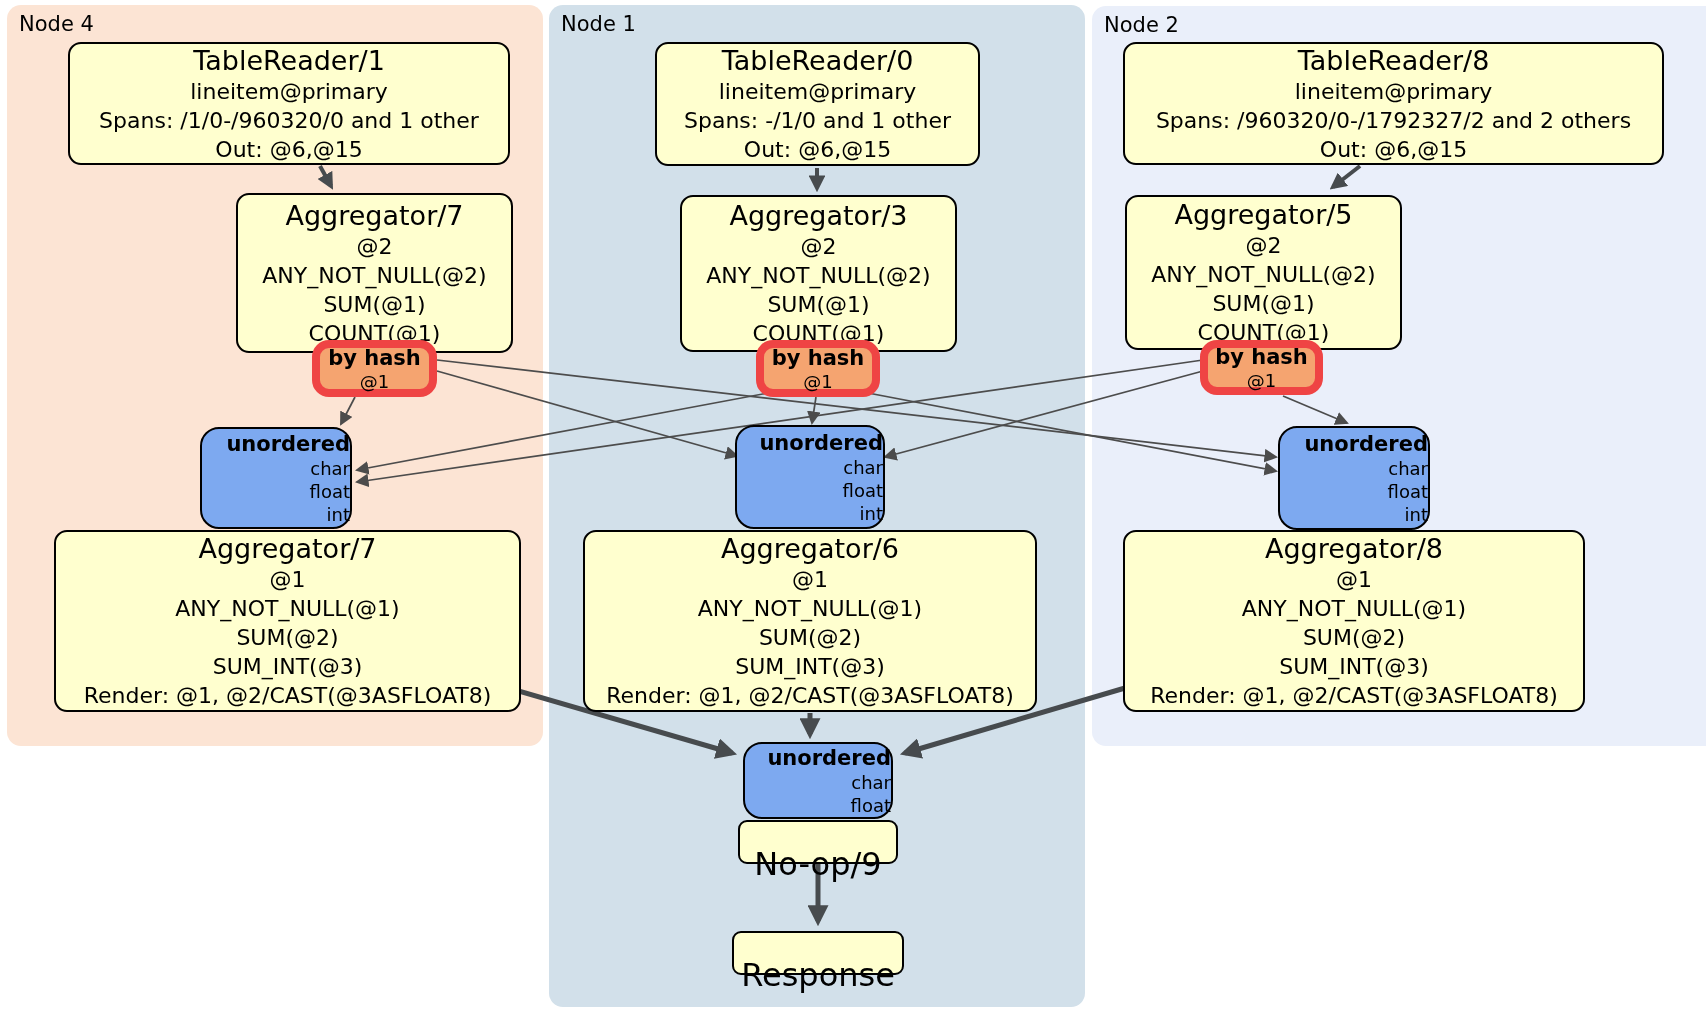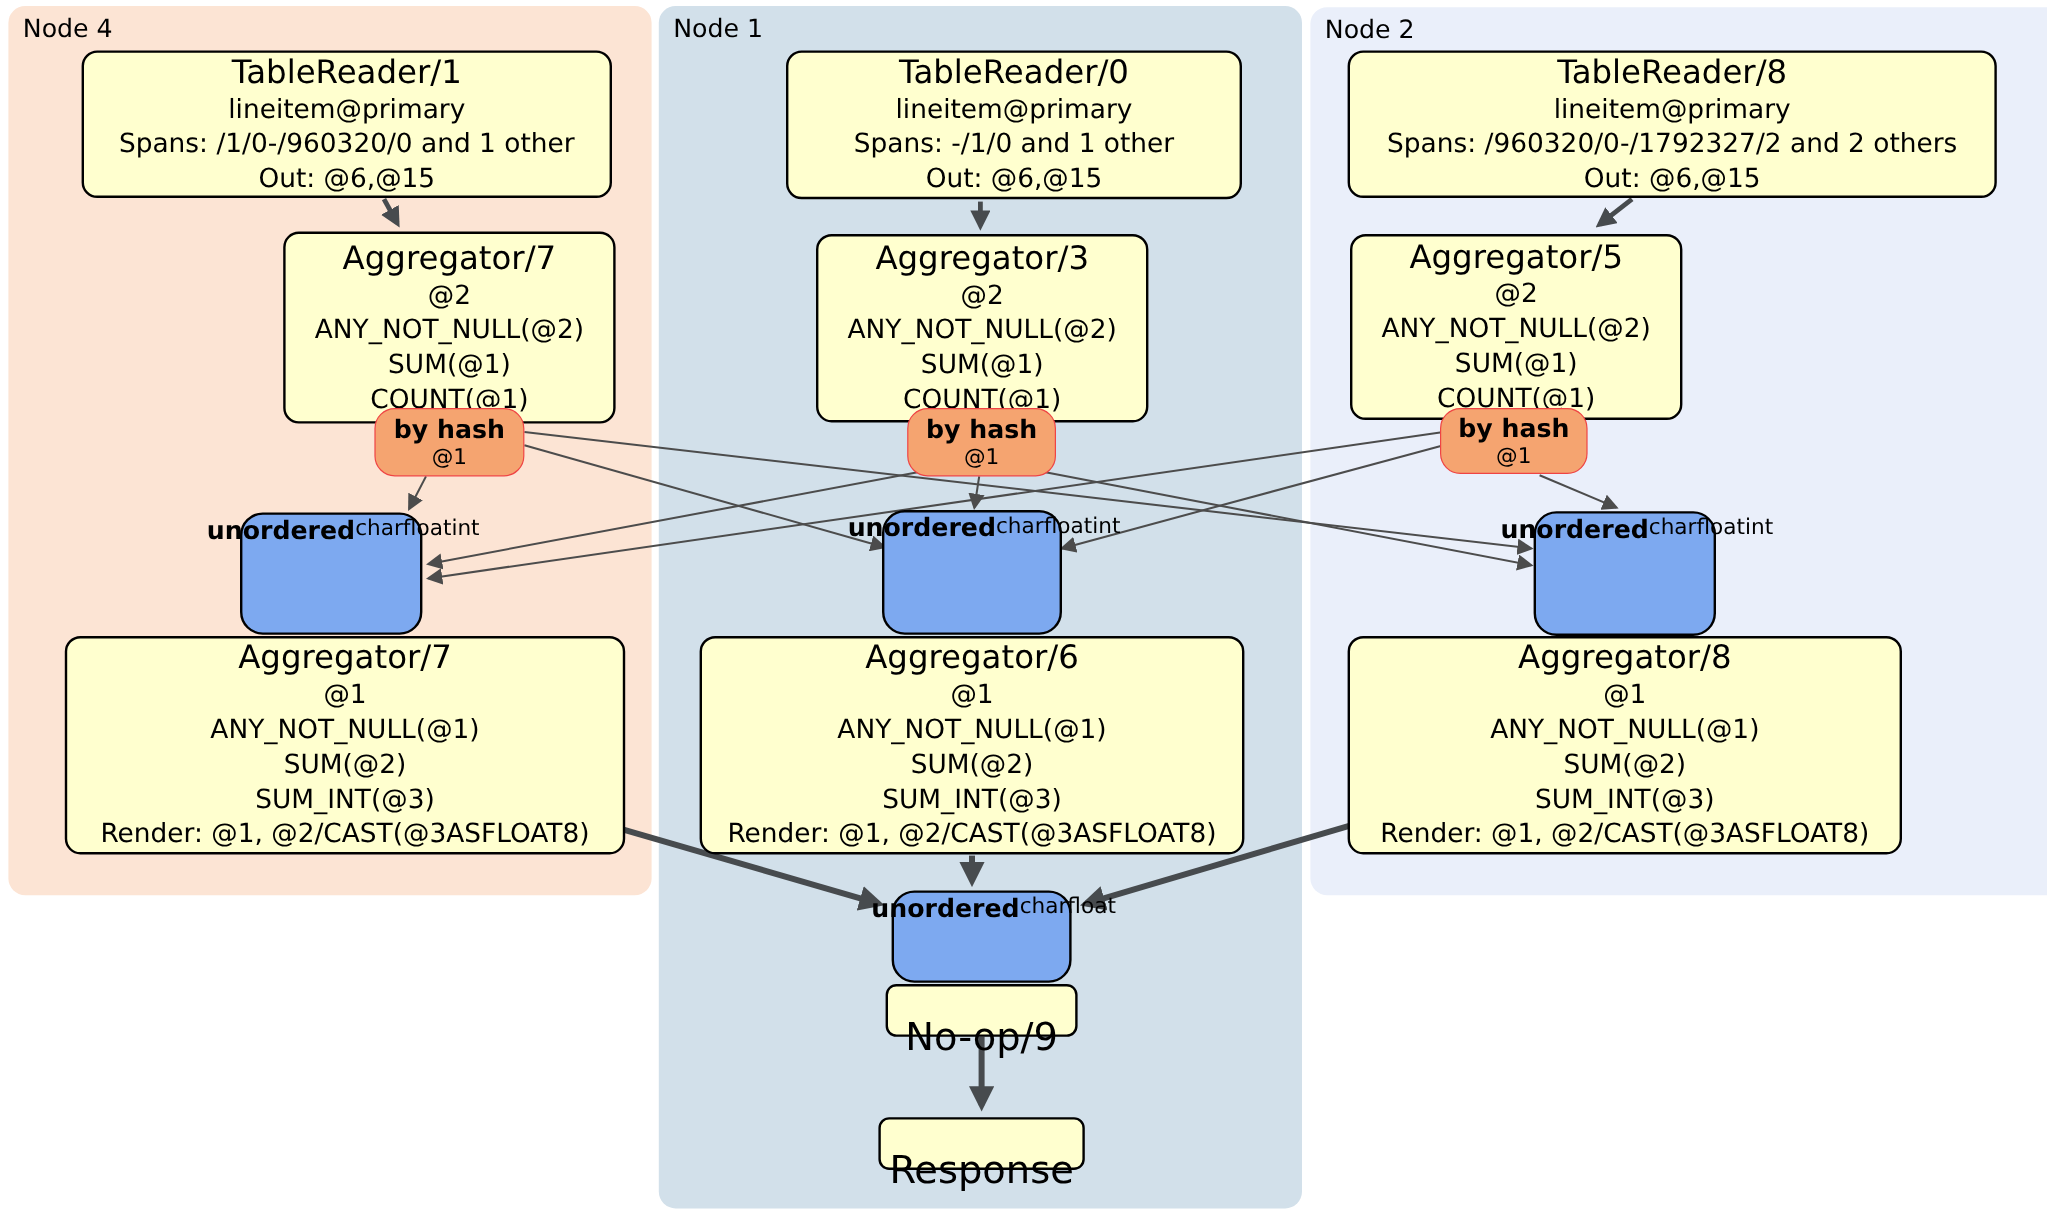--- a/index.html
+++ b/index.html
@@ -24,32 +24,32 @@
     display:flex; flex-direction:column; align-items:center; justify-content:center;
     text-align:center; white-space:nowrap;
   }
   .box-title { font-size:27px; font-weight:400; line-height:33px; }
   .box-line  { font-size:22px; line-height:29px; }
   .small-box .box-title { font-size:32px; line-height:30px;margin-top:44px; }
 
   .router {
     position:absolute; box-sizing:border-box;
     background:var(--router_orange_bg,#f5a470);
-    border:1px solid #ef4444; border-radius:17px;
+    border:8px solid #ef4444; border-radius:17px;
     display:flex; flex-direction:column; align-items:center; justify-content:center;
     text-align:center; white-space:nowrap;
   }
   .router-title { font-size:21px; font-weight:700; line-height:25px; }
   .router-detail { font-size:18px; line-height:21px; }
 
   .stream {
     position:absolute; box-sizing:border-box;
     background:var(--stream_blue_bg,#7da9f0);
     border:2px solid #000; border-radius:19px;
-    display:flex; flex-direction:row; align-items:flex-start; justify-content:center;
+    display:flex; flex-direction:column; align-items:flex-end; justify-content:center;
     text-align:center; white-space:nowrap;padding-left:20px;
   }
   .stream-title { font-size:21px; font-weight:700; line-height:26px; }
   .stream-line  { font-size:18px; line-height:23px; }
 </style>
 </head>
 <body>
 
 <div class="canvas">
 
@@ -123,21 +123,21 @@
 
   <div class="box" style="left:54px;top:530px;width:467px;height:182px">
     <div class="box-title">Aggregator/7</div>
     <div class="box-line">@1</div>
     <div class="box-line">ANY_NOT_NULL(@1)</div>
     <div class="box-line">SUM(@2)</div>
     <div class="box-line">SUM_INT(@3)</div>
     <div class="box-line">Render: @1, @2/CAST(@3ASFLOAT8)</div>
   </div>
 
-  <div class="box" style="left:655px;top:42px;width:380px;height:124px">
+  <div class="box" style="left:655px;top:42px;width:325px;height:124px">
     <div class="box-title">TableReader/0</div>
     <div class="box-line">lineitem@primary</div>
     <div class="box-line">Spans: -/1/0 and 1 other</div>
     <div class="box-line">Out: @6,@15</div>
   </div>
 
   <div class="box" style="left:680px;top:195px;width:277px;height:157px">
     <div class="box-title">Aggregator/3</div>
     <div class="box-line">@2</div>
     <div class="box-line">ANY_NOT_NULL(@2)</div>

